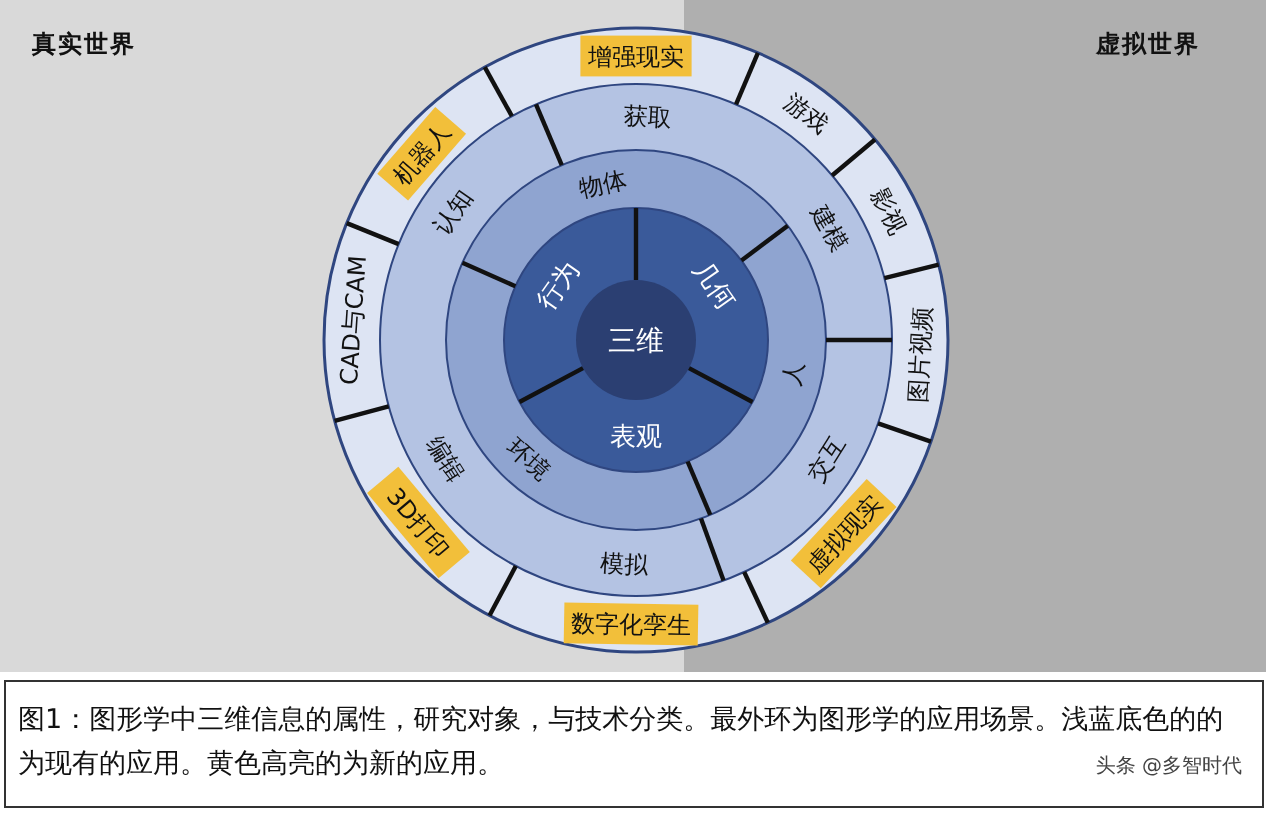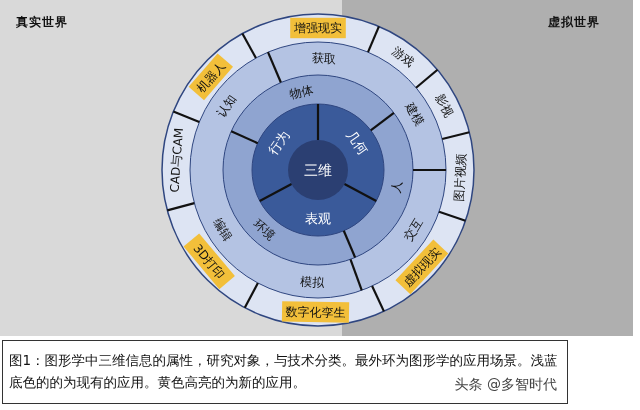--- a/index.html
+++ b/index.html
@@ -4,23 +4,23 @@
 <style>
   html, body { margin: 0; padding: 0; }
   body { width: 640px; height: 410px; background: #ffffff; position: relative; overflow: hidden;
          font-family: "DejaVu Sans", "Liberation Sans", sans-serif; }
   .bg-left { position: absolute; left: 0; top: 0; width: 342px; height: 336px; background: #d9d9d9; }
   .bg-right { position: absolute; left: 342px; top: 0; width: 291px; height: 336px; background: #afafaf; }
   .world-label { position: absolute; top: 14px; font-size: 12px; font-weight: bold; color: #111; letter-spacing: 1px; }
   .world-left { left: 16px; }
   .world-right { left: 548px; }
   #diagram { position: absolute; left: 0; top: 0; width: 640px; height: 336px; }
-  .caption { position: absolute; left: 2px; top: 340px; width: 566px; height: 64px; border: 1.5px solid #333;
+  .caption { position: absolute; left: 2px; top: 340px; width: 630px; height: 64px; border: 1.5px solid #333;
              box-sizing: border-box; background: #fff; padding: 8px 6px 0 6px; font-size: 13.5px; line-height: 22px; color: #111; }
-  .watermark { position: absolute; right: 10px; bottom: 8px; font-size: 14px; color: #444; margin-left: 46px; }
+  .watermark { position: absolute; right: 10px; bottom: 8px; font-size: 10px; color: #444; margin-left: 46px; }
   svg text { font-family: "DejaVu Sans", "Liberation Sans", sans-serif; }
 </style>
 </head>
 <body>
 
 <div class="bg-left"></div>
 <div class="bg-right"></div>
 
 <svg id="diagram" viewBox="0 0 640 336" xmlns="http://www.w3.org/2000/svg">
   <g id="rings">

